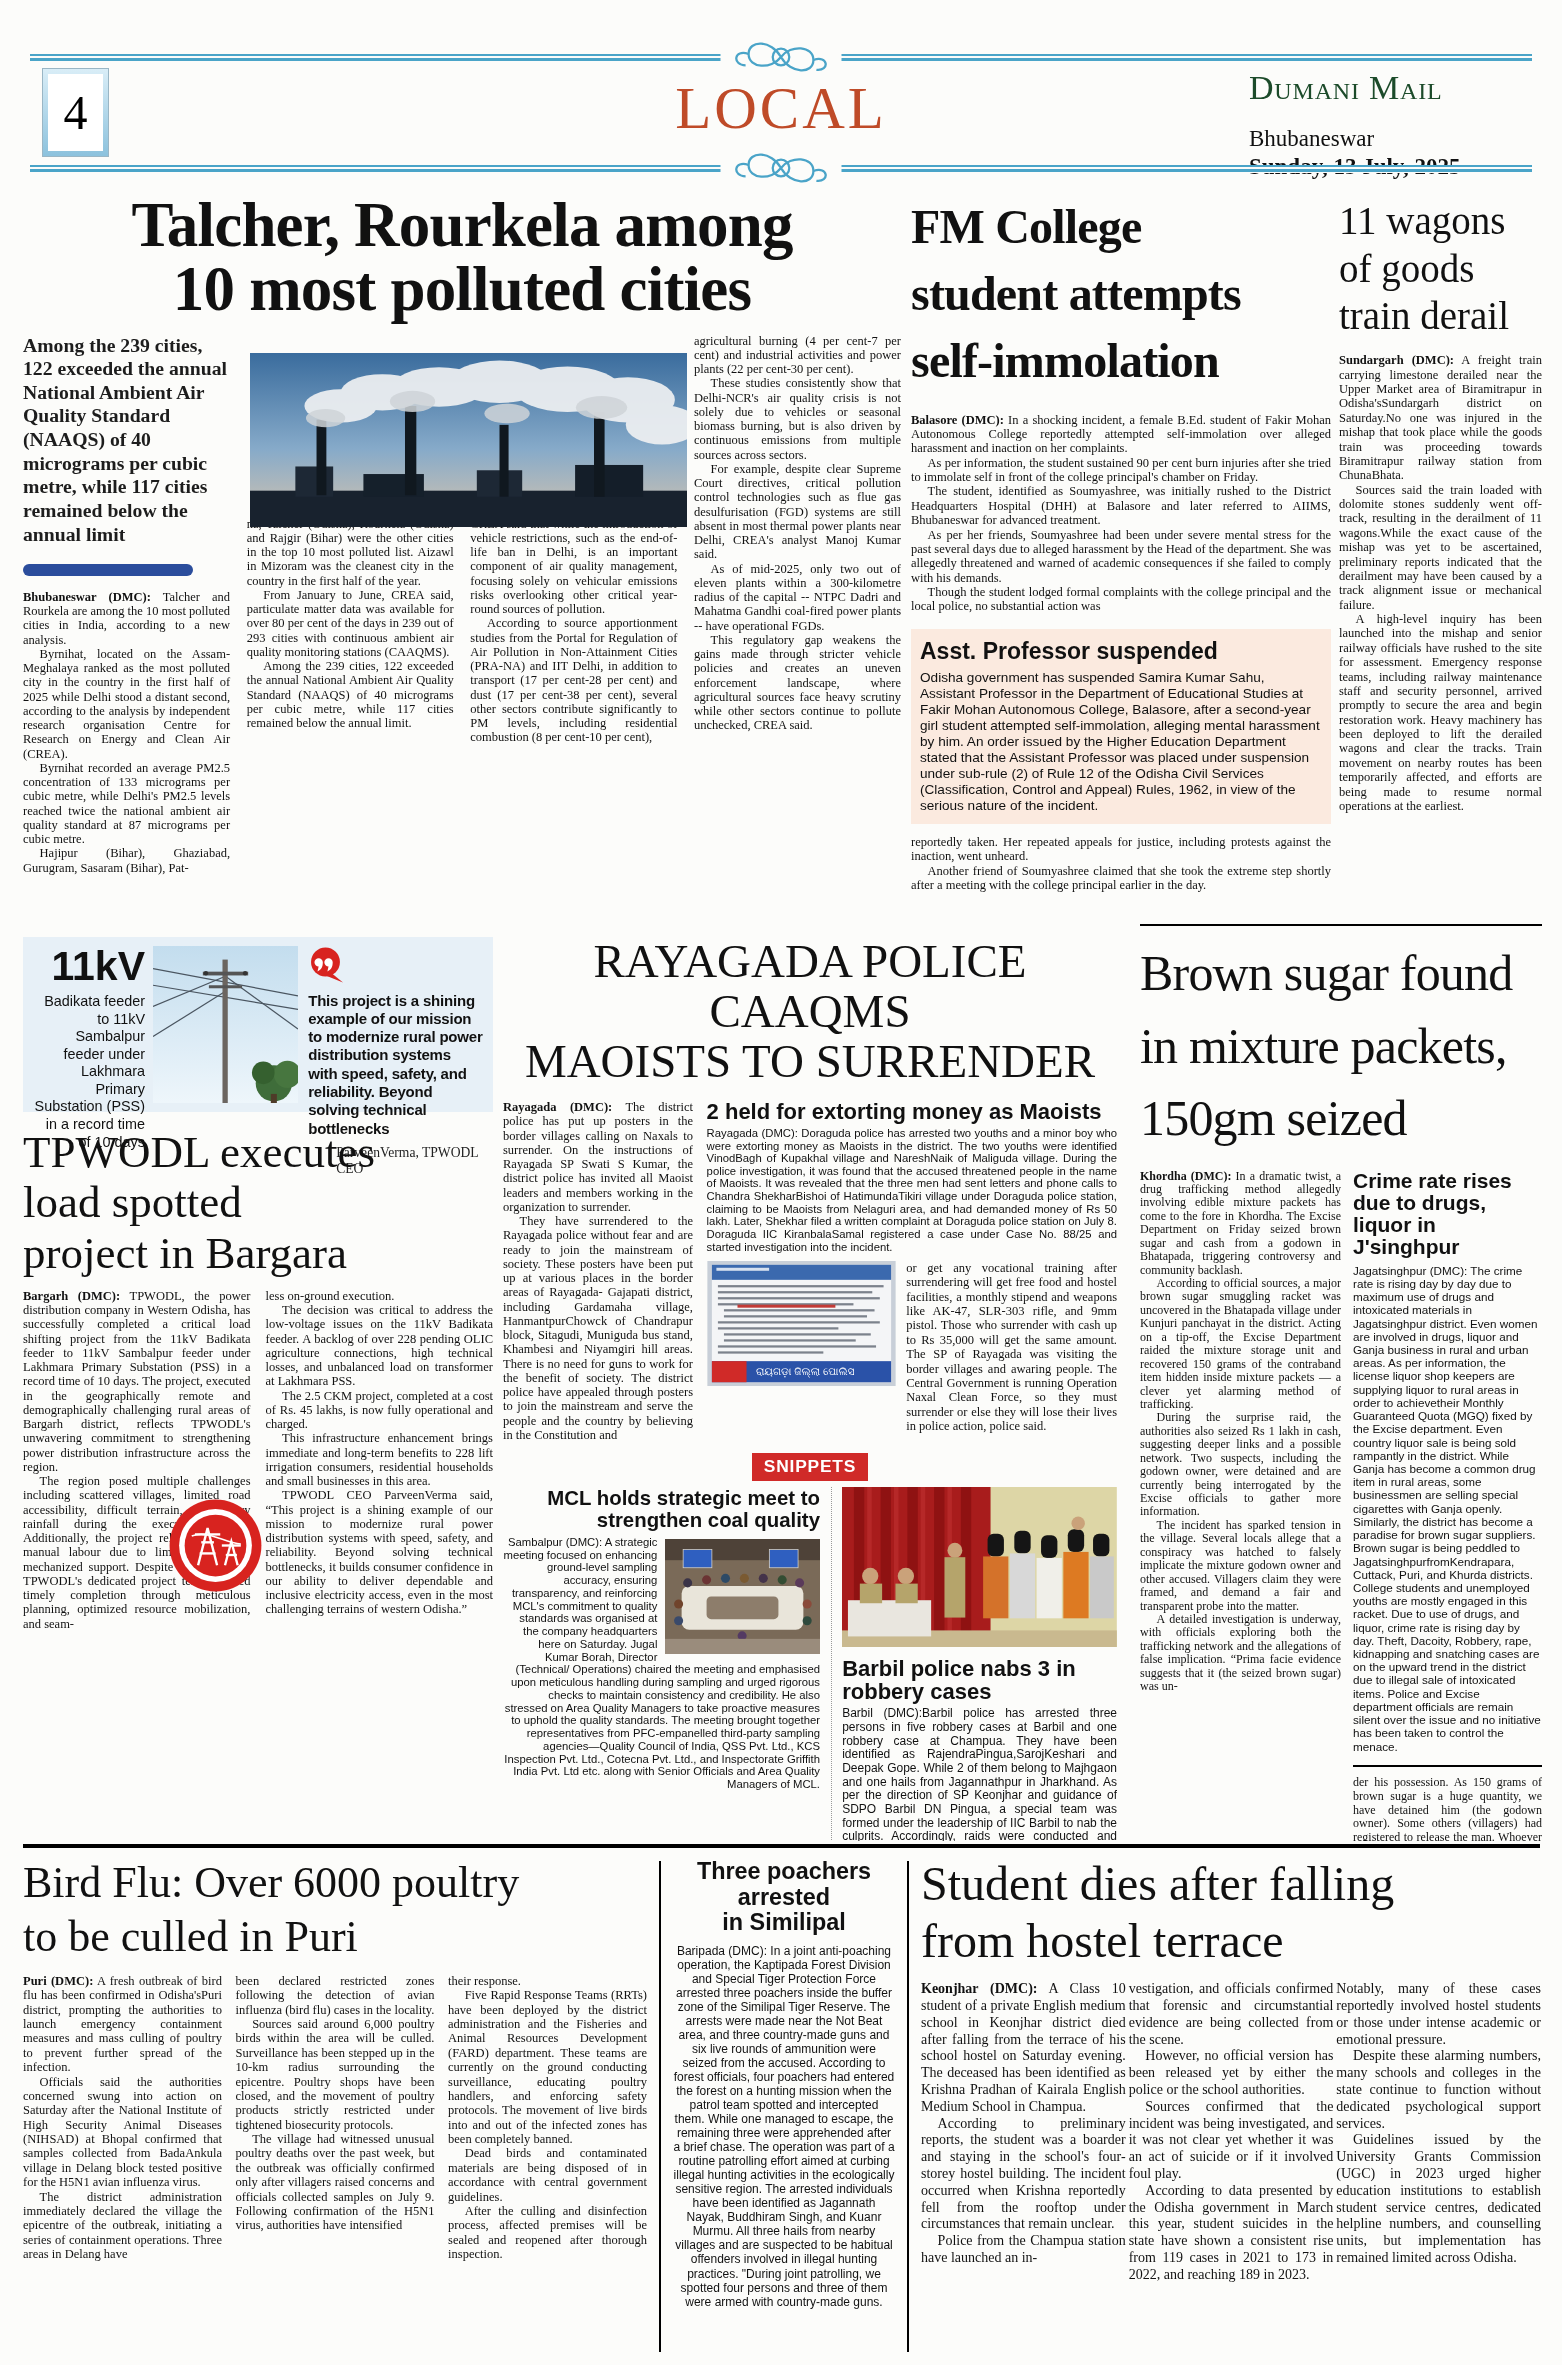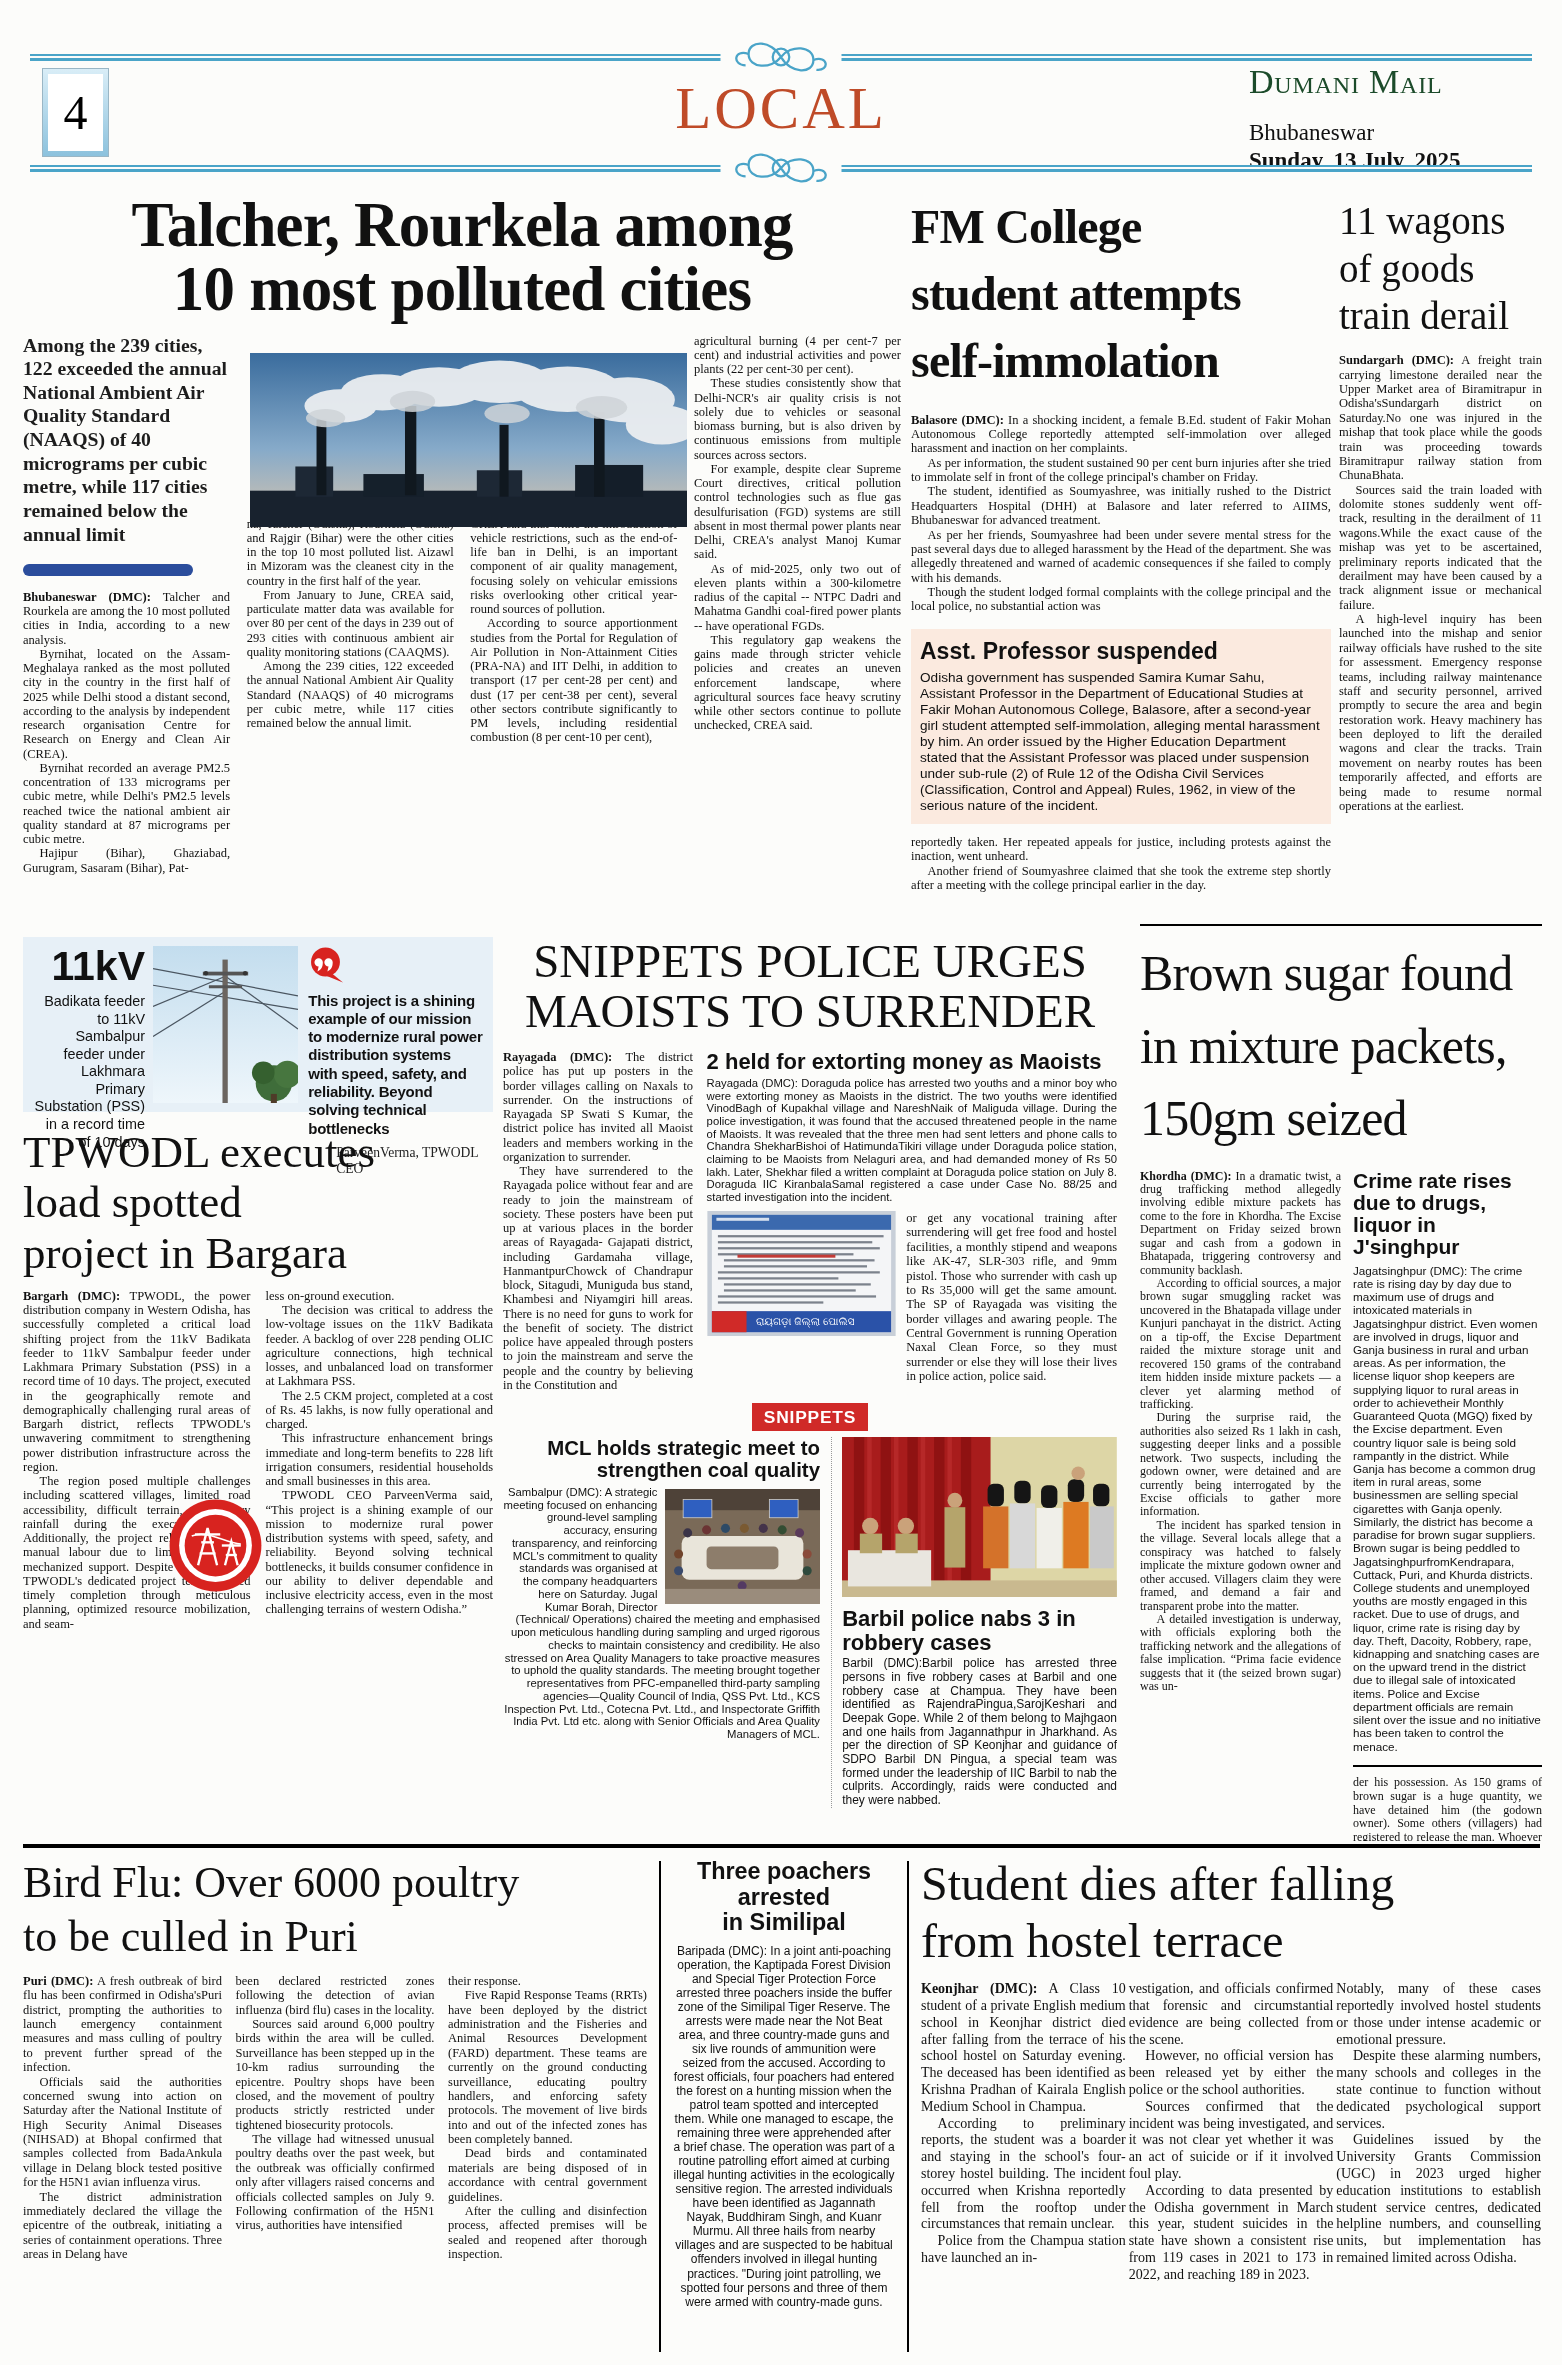--- a/index.html
+++ b/index.html
@@ -10,21 +10,21 @@
   
   .hrule{position:absolute;left:30px;width:1502px;height:7.6px;
          background:linear-gradient(180deg,#4aa4c8 0 2.3px,#fcfcfa 2.3px 4.5px,#4aa4c8 4.5px 6.8px,#fcfcfa 6.8px);}
   .orn{position:absolute;left:50%;transform:translateX(-50%);width:121px;height:48px;background:#fcfcfa;
        display:flex;align-items:center;justify-content:center;}
   .pagenum{position:absolute;left:42px;top:68px;width:67px;height:89px;
            background:linear-gradient(180deg,#d9edf7,#8cc2dd);border:0.8px solid #9ab6c5;padding:5.3px;box-sizing:border-box;}
   .pagenum-inner{width:100%;height:100%;background:#fff;display:flex;align-items:center;justify-content:center;
                  font-size:48px;color:#000;}
   .local{position:absolute;left:0;top:74px;width:100%;text-align:center;font-size:59px;color:#bf4b28;letter-spacing:3px;}
-  .masthead{position:absolute;left:1249px;top:63px;width:295px;}
+  .masthead{position:absolute;left:1249px;top:69px;width:295px;}
   .mh-name{font-variant:small-caps;color:#1c4b2a;font-size:34px;letter-spacing:0.8px;}
   .mh-city{font-size:23px;margin-top:19px;}
   .mh-date{font-size:23px;font-weight:bold;margin-top:1.5px;}
   
   .sb p{margin:0;text-indent:16.6px;text-align:justify;}
   .sb p:first-child{text-indent:0;}
   .plainp p{margin:0;}
   
   #talcher{left:23px;top:193px;width:878px;height:727px;}
   .t-hl{font-size:63px;font-weight:bold;text-align:center;line-height:1.02;letter-spacing:-0.8px;}
@@ -344,21 +344,21 @@
             <path d="M73,72 L87,72"></path>
             <path d="M68,60 L92,60"></path>
           <path d="M30,48 C50,40 70,56 92,58" stroke-width="2"></path>
         </g>
       </svg>
     </div>
   </div>
 
   <div class="blk" id="rayagada">
     <div class="r-hl">
-      <div>SNIPPETS POLICE URGES</div>
+      <div>RAYAGADA POLICE CAAQMS</div>
       <div>MAOISTS TO SURRENDER</div>
     </div>
     <div class="r-row">
       <div class="r-c1 sb">
           <p><b>Rayagada (DMC):</b> The district police has put up posters in the border villages calling on Naxals to surrender. On the instructions of Rayagada SP Swati S Kumar, the district police has invited all Maoist leaders and members working in the organization to surrender.</p>
           <p>They have surrendered to the Rayagada police without fear and are ready to join the mainstream of society. These posters have been put up at various places in the border areas of Rayagada- Gajapati district, including Gardamaha village, HanmantpurChowck of Chandrapur block, Sitagudi, Muniguda bus stand, Khambesi and Niyamgiri hill areas. There is no need for guns to work for the benefit of society. The district police have appealed through posters to join the mainstream and serve the people and the country by believing in the Constitution and</p>
         </div>
       <div class="r-right">
         <div>
           <div class="subbox-title sans">2 held for extorting money as Maoists</div>

